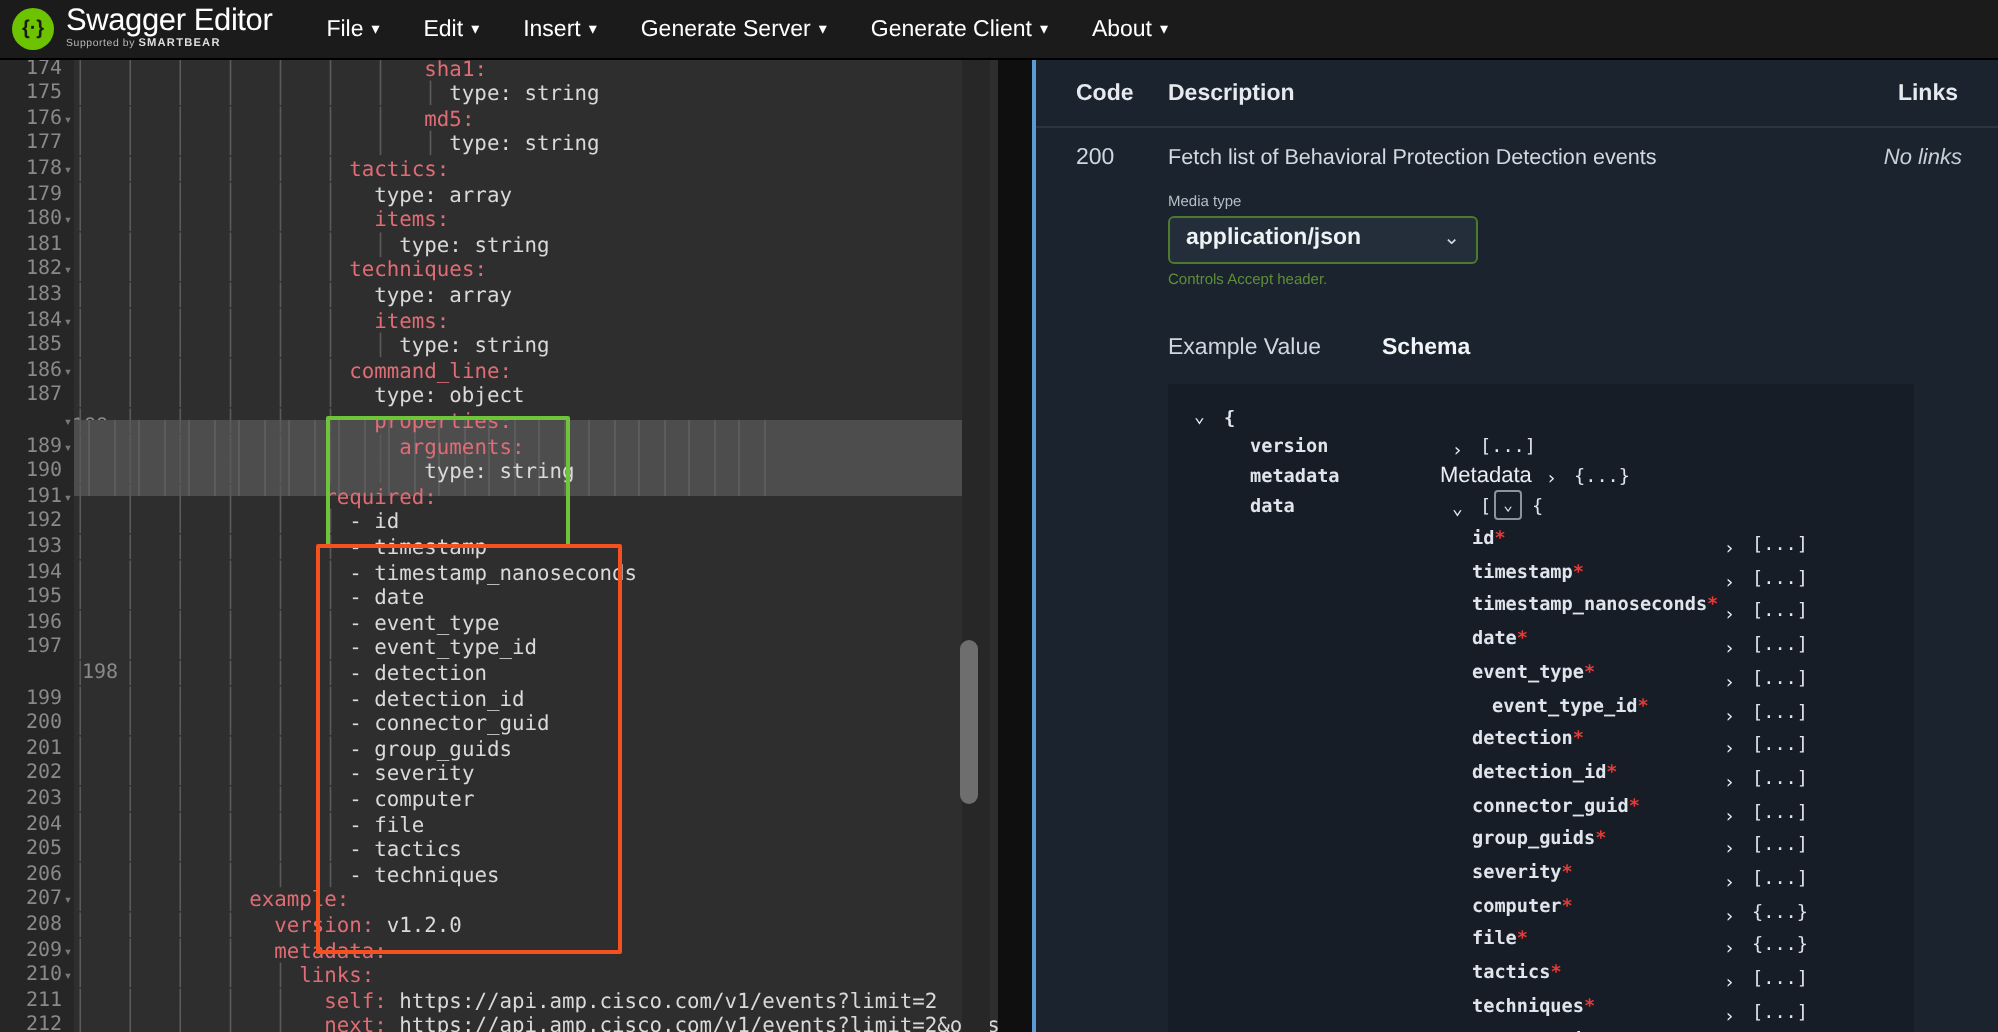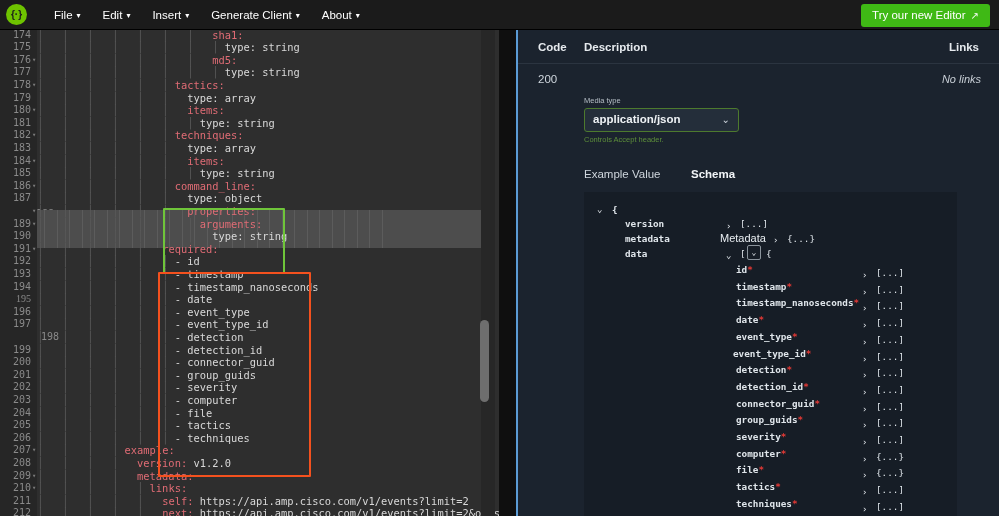--- a/index.html
+++ b/index.html
@@ -205,30 +205,32 @@
     color: #e8edf1; font-size: 8px; text-align: center; line-height: 13px;
     font-family: "DejaVu Sans Mono", monospace;
   }
 </style>
 </head>
 <body>
 
 <div id="topbar">
   <div id="brand">
     <div id="logo-mark"></div>
+    <div id="brand-text">
+      <span id="brand-title">Swagger Editor</span>
+      <span id="brand-sub"><span>Supported by </span><b>SMARTBEAR</b></span>
+    </div>
   </div>
   <div id="menubar">
     <div class="menu-item"><span>File</span><span class="caret">▾</span></div>
     <div class="menu-item"><span>Edit</span><span class="caret">▾</span></div>
     <div class="menu-item"><span>Insert</span><span class="caret">▾</span></div>
+    <div class="menu-item"><span>Generate Server</span><span class="caret">▾</span></div>
     <div class="menu-item"><span>Generate Client</span><span class="caret">▾</span></div>
     <div class="menu-item"><span>About</span><span class="caret">▾</span></div>
-  </div>
-  <div id="try-btn">
-    <span>Try our new Editor</span><span class="arr">↗</span>
   </div>
 </div>
 
 <div id="editor">
   <div id="gutter">
       <div class="ln" style="top: -1.5px;">174</div>
       <div class="ln" style="top: 11.1px;">175</div>
       <div class="ln" style="top: 23.7px;">176</div>
       <div class="fold" style="top: 23.7px;">▾</div>
       <div class="ln" style="top: 36.3px;">177</div>
@@ -250,21 +252,21 @@
       <div class="ln" style="top: 178px; padding-left: 36px;">188</div>
       <div class="fold" style="top: 174.9px;">▾</div>
       <div class="ln" style="top: 187.5px;">189</div>
       <div class="fold" style="top: 187.5px;">▾</div>
       <div class="ln" style="top: 200.1px;">190</div>
       <div class="ln" style="top: 212.7px;">191</div>
       <div class="fold" style="top: 212.7px;">▾</div>
       <div class="ln" style="top: 225.3px;">192</div>
       <div class="ln" style="top: 237.9px;">193</div>
       <div class="ln" style="top: 250.5px;">194</div>
-      <div class="ln" style="top: 263.1px; font-family: Liberation Serif, serif;">195</div>
+      <div class="ln" style="top: 263.1px;">195</div>
       <div class="ln" style="top: 275.7px;">196</div>
       <div class="ln" style="top: 288.3px;">197</div>
       <div class="ln" style="top: 300.9px; padding-left: 41px;">198</div>
       <div class="ln" style="top: 313.5px;">199</div>
       <div class="ln" style="top: 326.1px;">200</div>
       <div class="ln" style="top: 338.7px;">201</div>
       <div class="ln" style="top: 351.3px;">202</div>
       <div class="ln" style="top: 363.9px;">203</div>
       <div class="ln" style="top: 376.5px;">204</div>
       <div class="ln" style="top: 389.1px;">205</div>
@@ -364,20 +366,21 @@
   <div id="resp-panel">
 
     <div id="resp-head">
       <div class="th" id="th-code">Code</div>
       <div class="th" id="th-desc">Description</div>
       <div class="th" id="th-links">Links</div>
     </div>
 
     <div id="code-200">200</div>
     <div id="no-links">No links</div>
+    <div id="resp-desc">Fetch list of Behavioral Protection Detection events</div>
 
     <div id="media-label">Media type</div>
     <div id="media-select">
       <span>application/json</span>
       <span class="chev">⌄</span>
     </div>
     <div id="accept-note">Controls Accept header.</div>
 
     <div class="tabtext" id="tab-example">Example Value</div>
     <div class="tabtext" id="tab-schema">Schema</div>
@@ -405,21 +408,21 @@
         <div class="tval" style="left: 292px; top: 91.7px;">[...]</div>
         <div class="tnode" style="left: 152px; top: 105.4px;">timestamp_nanoseconds<span class="req">*</span></div>
         <div class="tcaret" style="left: 278px; top: 111.4px;">›</div>
         <div class="tval" style="left: 292px; top: 108.4px;">[...]</div>
         <div class="tnode" style="left: 152px; top: 122.1px;">date<span class="req">*</span></div>
         <div class="tcaret" style="left: 278px; top: 128.1px;">›</div>
         <div class="tval" style="left: 292px; top: 125.1px;">[...]</div>
         <div class="tnode" style="left: 152px; top: 138.8px;">event_type<span class="req">*</span></div>
         <div class="tcaret" style="left: 278px; top: 144.8px;">›</div>
         <div class="tval" style="left: 292px; top: 141.8px;">[...]</div>
-        <div class="tnode" style="left: 149px; top: 155.5px; text-align: right;">event_type_id<span class="req">*</span></div>
+        <div class="tnode" style="left: 162px; top: 155.5px; text-align: right;">event_type_id<span class="req">*</span></div>
         <div class="tcaret" style="left: 278px; top: 161.5px;">›</div>
         <div class="tval" style="left: 292px; top: 158.5px;">[...]</div>
         <div class="tnode" style="left: 152px; top: 172.2px;">detection<span class="req">*</span></div>
         <div class="tcaret" style="left: 278px; top: 178.2px;">›</div>
         <div class="tval" style="left: 292px; top: 175.2px;">[...]</div>
         <div class="tnode" style="left: 152px; top: 188.9px;">detection_id<span class="req">*</span></div>
         <div class="tcaret" style="left: 278px; top: 194.9px;">›</div>
         <div class="tval" style="left: 292px; top: 191.9px;">[...]</div>
         <div class="tnode" style="left: 152px; top: 205.6px;">connector_guid<span class="req">*</span></div>
         <div class="tcaret" style="left: 278px; top: 211.6px;">›</div>

